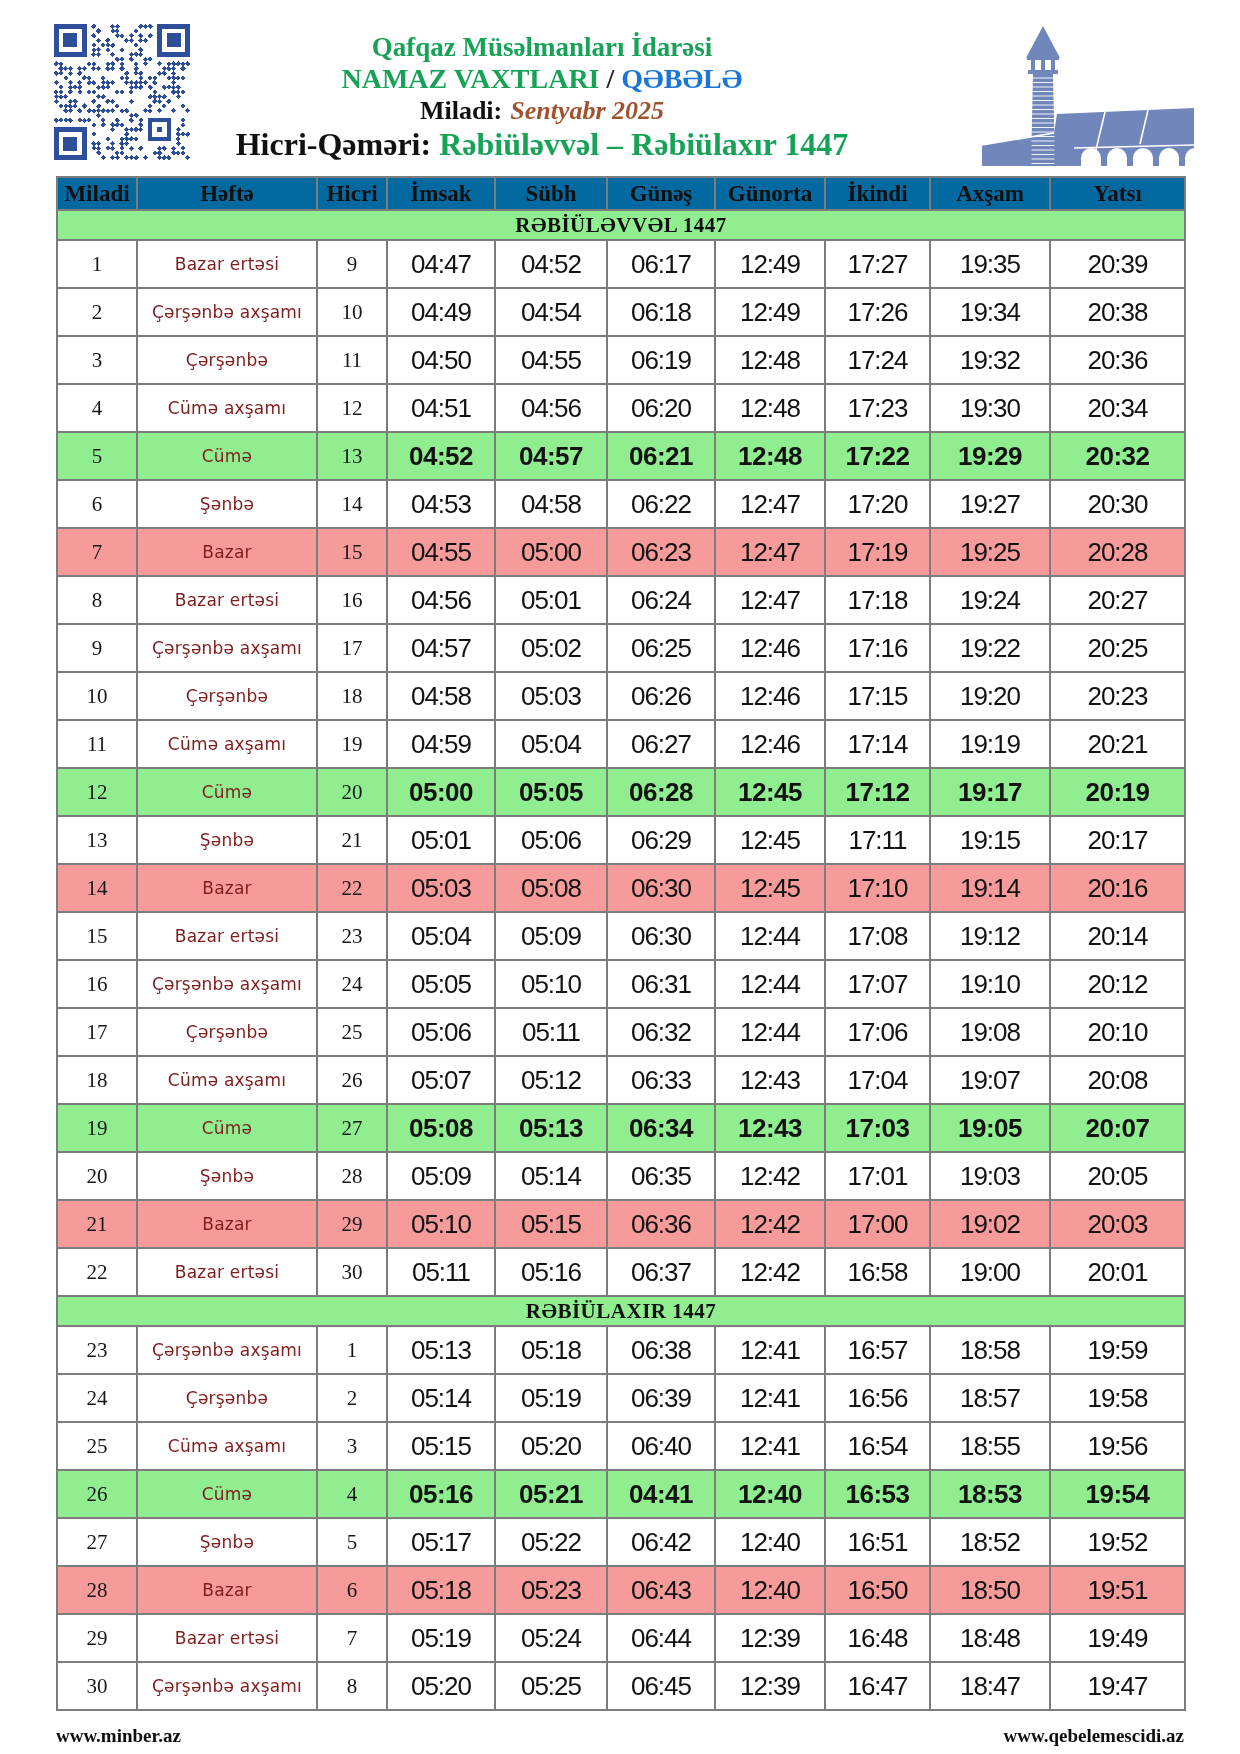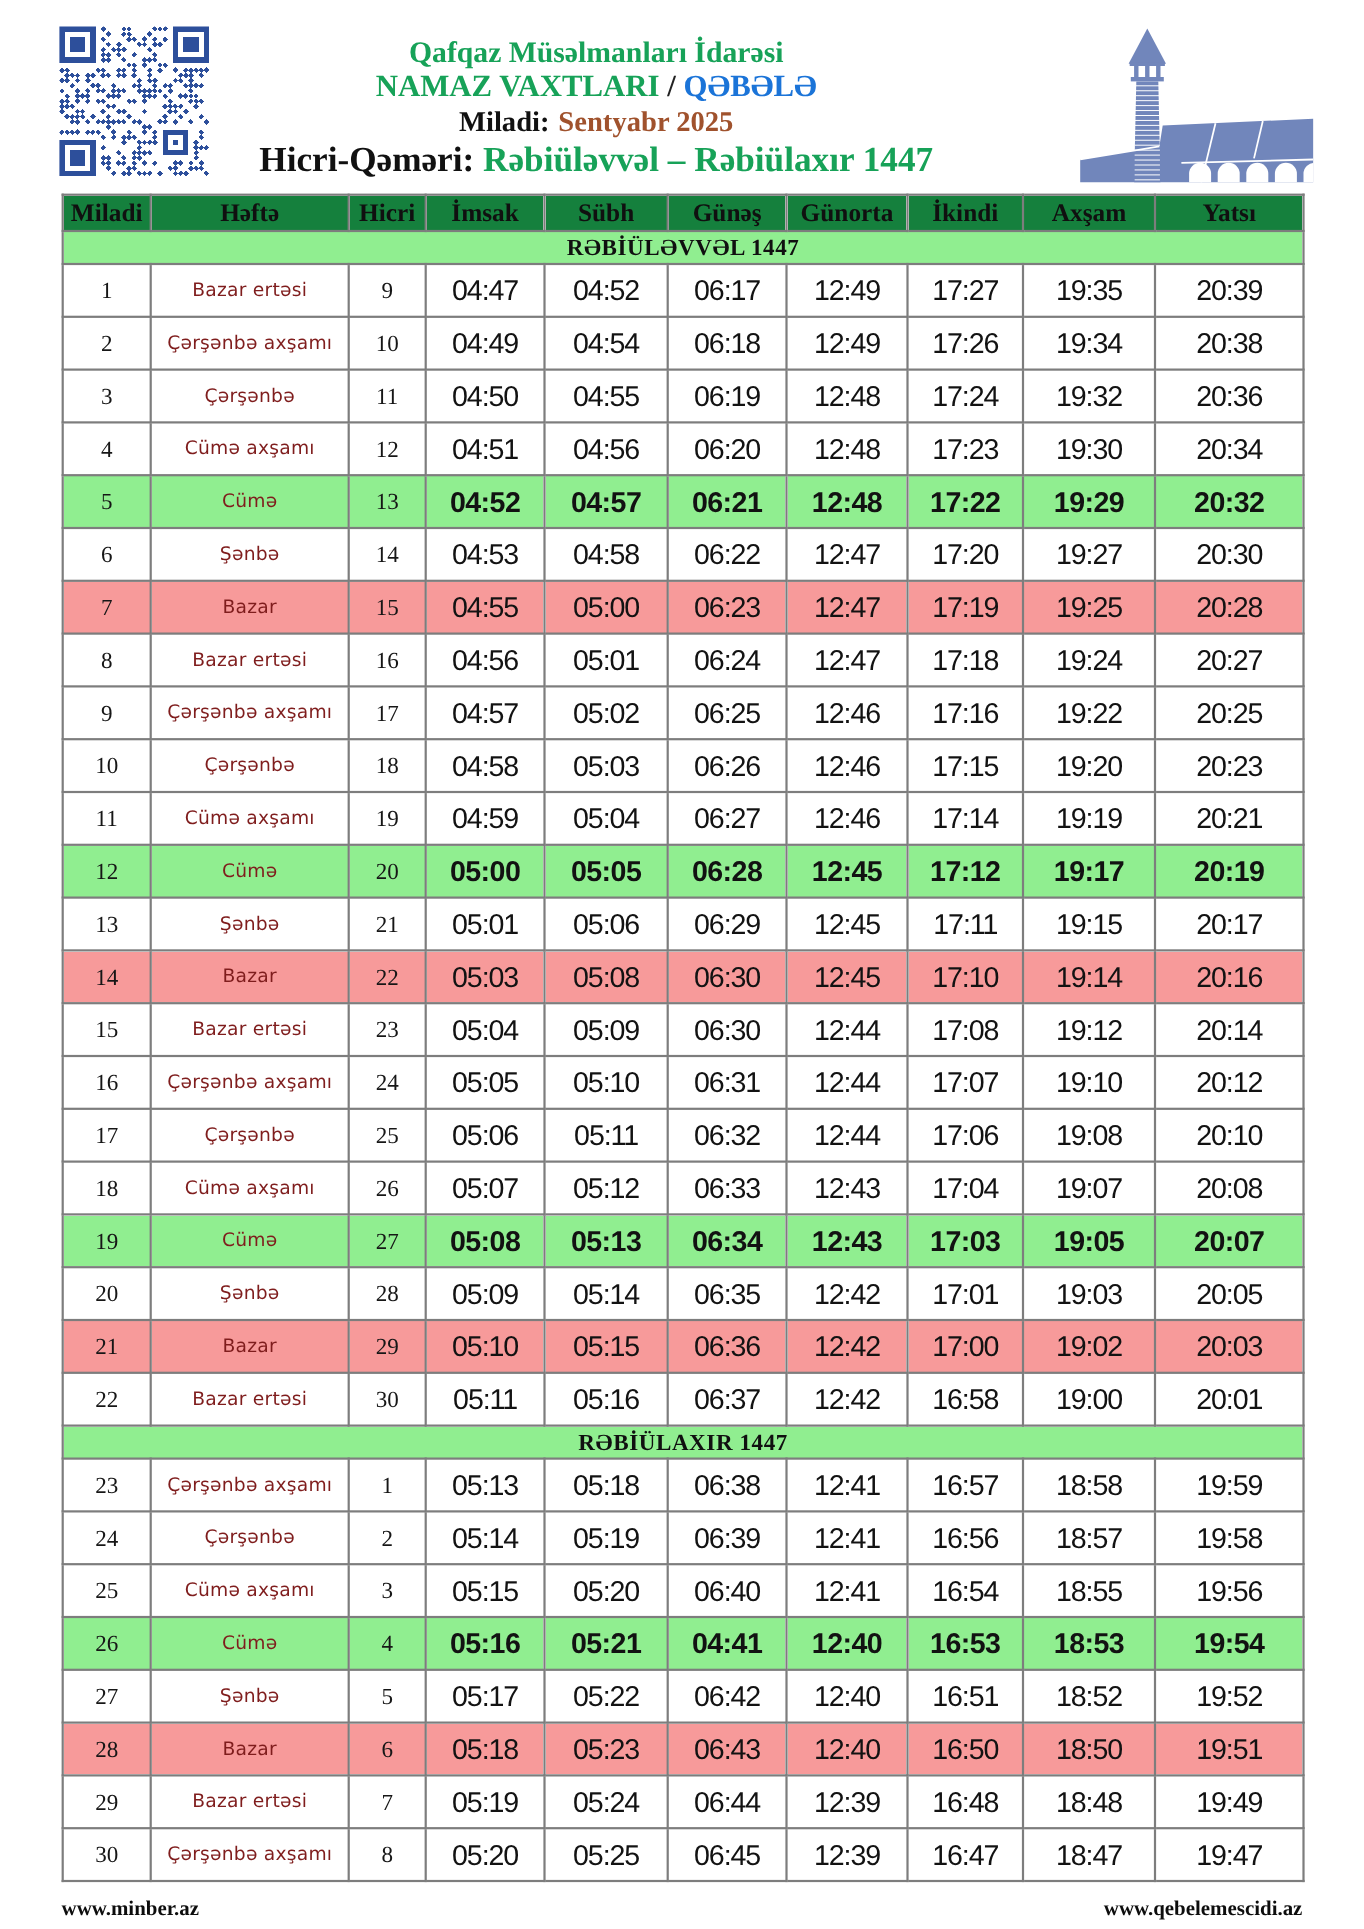--- a/index.html
+++ b/index.html
@@ -21,31 +21,31 @@
   .top{display:flex;align-items:flex-start;padding:24px 46px 6px 54px;height:142px;box-sizing:content-box;}
   .qr-wrap{width:136px;height:136px;flex:0 0 auto;}
   .qr-wrap svg{width:136px;height:136px;display:block;}
   .titles{flex:1 1 auto;text-align:center;font-weight:bold;line-height:1.16;padding-top:8px;}
   .t1{font-size:27px;color:var(--title-green);}
   .t2{font-size:28px;color:#1c1c1c;}
   .t2 .green{color:var(--title-green);margin-top:48px;}
   .t2 .sep{color:#222;}
   .t2 .blue{color:var(--city-blue);}
   .t3{font-size:26px;color:#111;}
-  .t3 .val{color:var(--month-brown);}
+  .t3 .val{color:var(--month-brown);font-style:italic;}
   .t4{font-size:32px;color:#111;}
   .t4 .val{color:var(--title-green);}
   .lbl{margin-right:8px;}
   .mosque-wrap{width:300px;height:142px;flex:0 0 auto;}
   .mosque-wrap svg{width:300px;height:142px;display:block;}
 
   
   table{border-collapse:collapse;table-layout:fixed;width:1128px;margin:4px 56px 0 56px;border:2px solid #5f5f5f;}
   th,td{border:2px solid var(--border-gray);text-align:center;vertical-align:middle;padding:0;box-sizing:border-box;white-space:nowrap;overflow:hidden;}
-  th{height:33px;font-family:"Liberation Serif",serif;font-weight:bold;font-size:23px;color:#101010;background:#15803d;}
+  th{height:33px;font-family:"Liberation Serif",serif;font-weight:bold;font-size:23px;color:#101010;background:#0369a1;}
   td.section{height:30px;background:var(--section-green);font-family:"Liberation Serif",serif;font-weight:bold;font-size:21px;color:#101010;letter-spacing:.5px;}
   tr.data-row td{height:48px;background:#fff;}
   td.num{font-family:"Liberation Serif",serif;font-size:21px;color:#161616;}
   td.weekday{font-family:"DejaVu Sans",sans-serif;font-size:17px;color:#7f1d1d;letter-spacing:.2px;}
   td.time{font-family:"Liberation Sans",sans-serif;font-size:26px;letter-spacing:-1px;color:#121212;}
   tr.friday td{background:var(--friday-green);}
   tr.friday td.time{font-weight:bold;letter-spacing:-.5px;}
   tr.sunday td{background:var(--sunday-red);}
 
   

